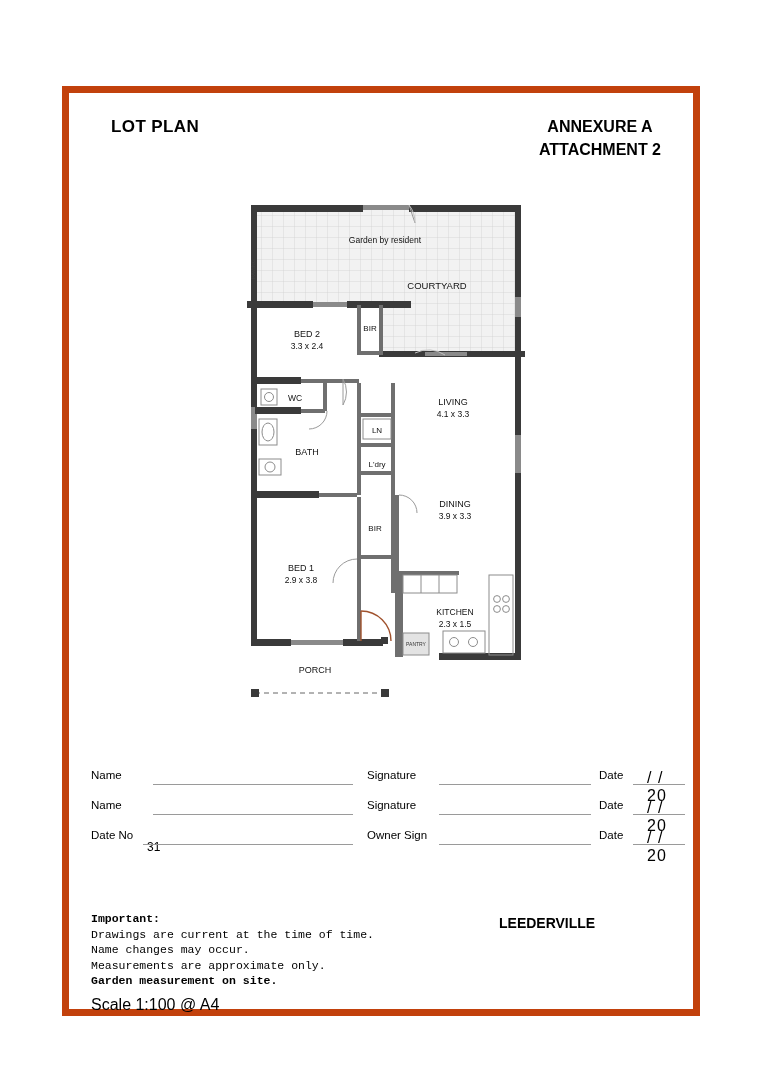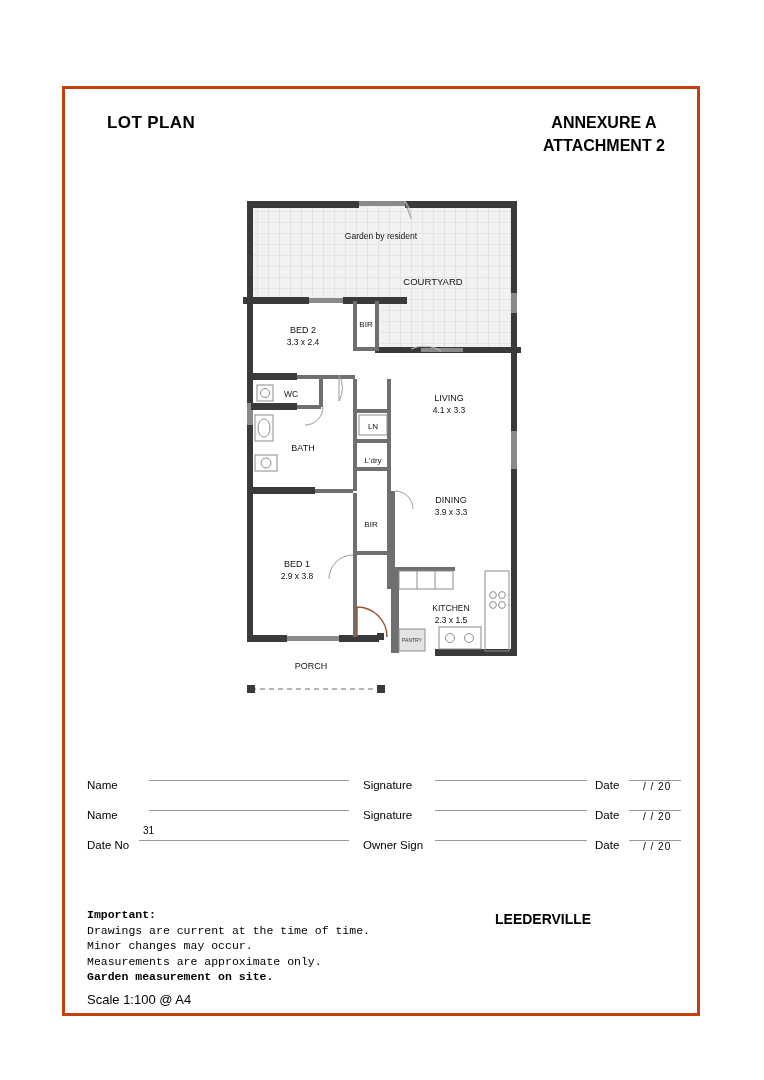--- a/index.html
+++ b/index.html
@@ -14,21 +14,21 @@
     color: #000;
     position: relative;
     overflow: hidden;
   }
   .page {
     position: absolute;
     left: 62px;
     top: 86px;
     width: 638px;
     height: 930px;
-    border: 3px solid #c2410c;
+    border: 7px solid #c2410c;
     background: #fff;
     box-sizing: border-box;
   }
 
   
   .hdr-left {
     position: absolute;
     left: 42px;
     top: 24px;
     font-size: 17px;
@@ -62,39 +62,39 @@
     top: 672px;
     width: 594px;
     font-size: 11.5px;
   }
   .sig-row {
     position: relative;
     height: 30px;
   }
   .sig-label {
     position: absolute;
-    top: 18px;
+    top: 4px;
     font-size: 11.5px;
     text-align: right;
   }
   .sig-line {
     position: absolute;
     top: 19px;
     border-bottom: 1px solid #9a9a9a;
     height: 0;
   }
   .sig-val {
     position: absolute;
+    top: 15px;
+    font-size: 12px;
+  }
+  .date-slashes {
+    position: absolute;
     top: 4px;
-    font-size: 10px;
-  }
-  .date-slashes {
-    position: absolute;
-    top: 20px;
-    font-size: 10px;
+    font-size: 16px;
     letter-spacing: 1px;
   }
 
   
   .footer {
     position: absolute;
     left: 22px;
     top: 818px;
     width: 594px;
     font-size: 11.5px;
@@ -103,21 +103,21 @@
     position: absolute;
     left: 0;
     top: 0;
     line-height: 1.35;
     font-family: Liberation Mono, monospace;
   }
   .scale {
     position: absolute;
     left: 0;
     top: 85px;
-    font-size: 13px;
+    font-size: 16px;
   }
   .addr {
     position: absolute;
     left: 408px;
     top: 2px;
     font-size: 14px;
     font-weight: bold;
     line-height: 1.45;
   }
 </style>
@@ -319,21 +319,21 @@
       <div class="sig-label" style="left:508px">Date</div>
       <div class="sig-line" style="left:542px; width:52px"></div>
       <div class="date-slashes" style="left:556px">/    / 20</div>
     </div>
   </div>
 
   <div class="footer">
     <div class="important">
       <div style="font-weight:bold">Important:</div>
       <div>Drawings are current at the time of time.</div>
-      <div>Minor changes may occur.</div>
+      <div>Name changes may occur.</div>
       <div>Measurements are approximate only.</div>
       <div style="font-weight:bold">Garden measurement on site.</div>
     </div>
     <div class="scale">Scale 1:100 @ A4</div>
     <div class="addr">
       <div>LEEDERVILLE</div>
     </div>
   </div>
 
 </div>

